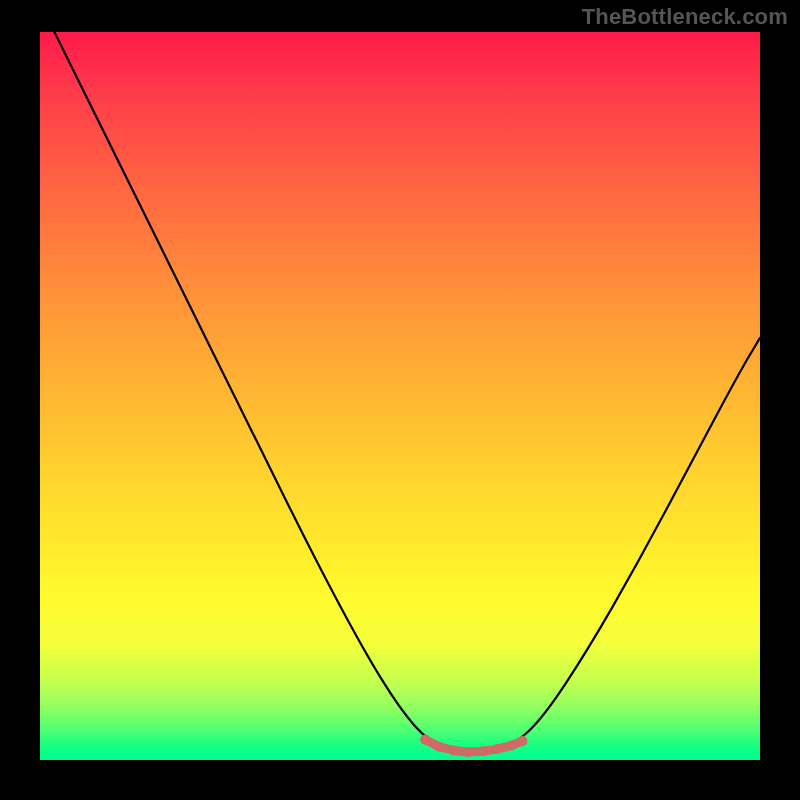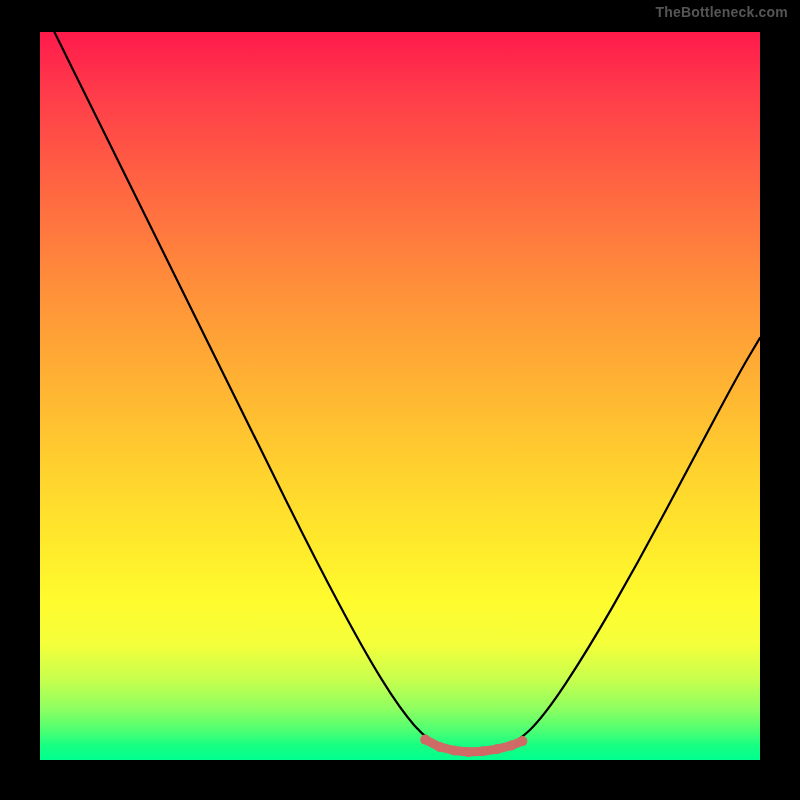--- a/index.html
+++ b/index.html
@@ -15,21 +15,21 @@
     position: relative;
     width: 800px;
     height: 800px;
     background: #000;
   }
   .watermark {
     position: absolute;
     top: 4px;
     right: 12px;
     color: #555;
-    font-size: 14px;
+    font-size: 22px;
     font-weight: 600;
     letter-spacing: 0.2px;
     z-index: 5;
   }
   .plot-outer {
     position: absolute;
     left: 40px;
     top: 32px;
     width: 720px;
     height: 728px;

